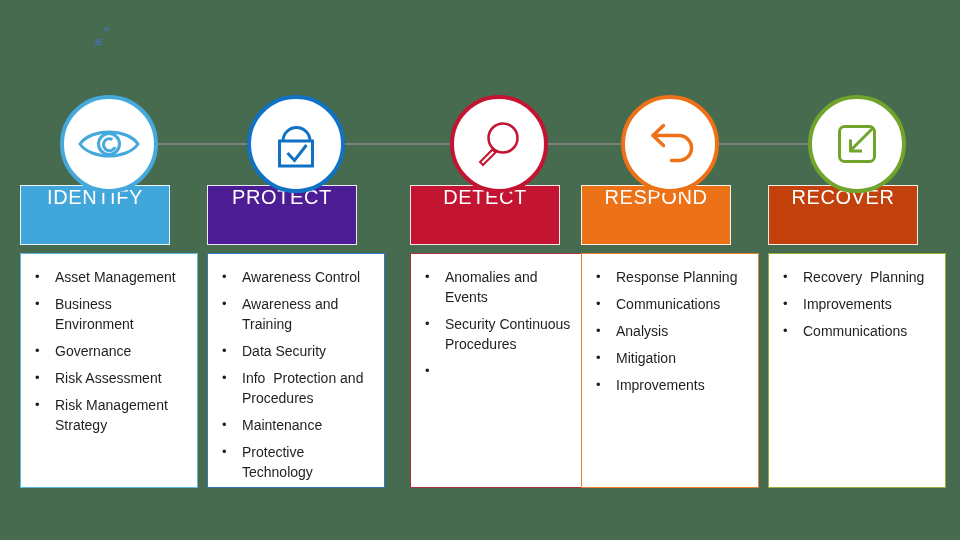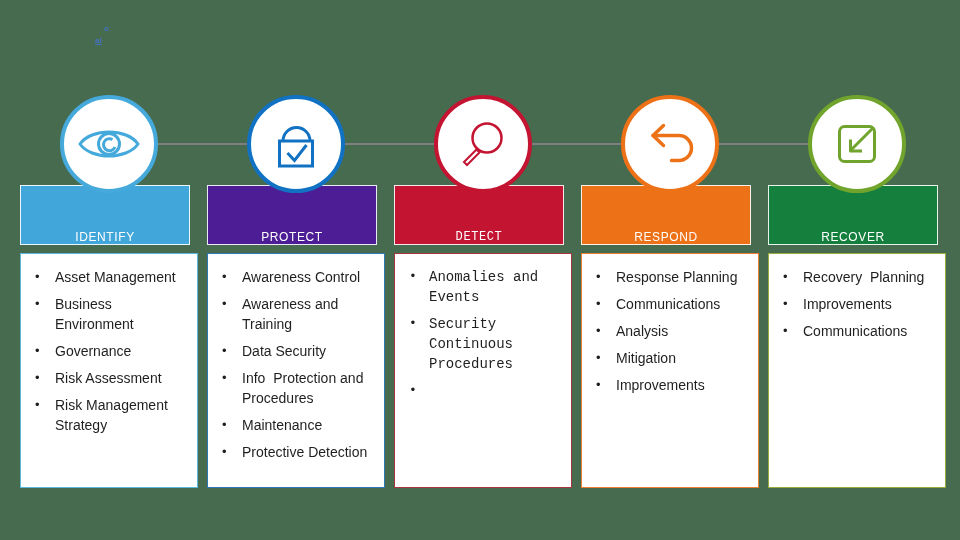--- a/index.html
+++ b/index.html
@@ -9,26 +9,26 @@
     font-family:"Liberation Sans", sans-serif;
   }
   .speck{ position:absolute; color:#4472C4; font-size:8px; font-weight:bold; z-index:5;}
   .speck1{ left:104px; top:24px; }
   .speck2{ left:95px; top:36px;text-decoration:underline; }
 
   .connector{ position:absolute; left:109px; top:143px; width:748px; height:2px;
     background:#7F7F7F; z-index:1; }
 
   .column{ position:absolute; top:0; width:178px; height:540px; }
-  .col0{ left:20px; } .col1{ left:207px; } .col2{ left:394px;font-family:Liberation Mono, monospace; } .col3{ left:581px; } .col4{ left:768px; }
+  .col0{ left:20px; } .col1{ left:207px; } .col2{ left:410px; } .col3{ left:581px; } .col4{ left:768px; }
 
   .bar{
-    position:absolute; top:185px; left:0; width:170px; height:60px;
-    display:flex; align-items:flex-end; justify-content:center;
-    color:#FFFFFF; font-size:12px; letter-spacing:.6px;
+    position:absolute; top:185px; left:0; width:150px; height:60px;
+    display:flex; align-items:flex-start; justify-content:center;
+    color:#FFFFFF; font-size:20px; letter-spacing:.6px;
     border:1px solid rgba(255,255,255,.9); box-sizing:border-box; z-index:2;
   }
   .card{
     position:absolute; top:253px; left:0; width:178px; height:235px;
     background:#FFFFFF; box-sizing:border-box; border:1px solid #888;
     padding:13px 6px 0 6px; z-index:2;
   }
   ul.items{ list-style:none; margin:0; padding:0; }
   ul.items li{ display:flex; margin-bottom:7px; font-size:14px; line-height:20px; color:#1F1F1F; }
   .dot{ width:10px; margin-left:8px; margin-right:10px; flex:none; font-size:13px; }
@@ -39,21 +39,21 @@
     border-radius:50%; background:#FFFFFF; border:4px solid #000; z-index:3;
     display:flex; align-items:center; justify-content:center;
   }
   .circle svg{ display:block; }
 
   
   .c0 .bar{ background:#41A6DA; } .c0 .card{ border-color:#5BB8DC; } .c0 .circle{ border-color:#45A9DB; }
   .c1 .bar{ background:#4c1d95; } .c1 .card{ border-color:#2E78B8; } .c1 .circle{ border-color:#1172C4; }
   .c2 .bar{ background:#C31432; } .c2 .card{ border-color:#A8343F; } .c2 .circle{ border-color:#C31432; }
   .c3 .bar{ background:#ED7117; } .c3 .card{ border-color:#ED7D31; } .c3 .circle{ border-color:#ED7117; }
-  .c4 .bar{ background:#15803d; } .c4 .card{ border-color:#9AAB3C; } .c4 .circle{ border-color:#71A42C; }
+  .c4 .bar{ background:#c2410c; } .c4 .card{ border-color:#9AAB3C; } .c4 .circle{ border-color:#71A42C; }
 </style>
 </head>
 <body>
 
 <div class="canvas">
 
   <span class="speck speck1">o</span>
   <span class="speck speck2">al</span>
 
   <div class="connector"></div>
@@ -116,21 +116,21 @@
         <li>
             <span class="dot">•</span>
             <span class="txt">Info  Protection and Procedures</span>
           </li>
         <li>
             <span class="dot">•</span>
             <span class="txt">Maintenance</span>
           </li>
         <li>
             <span class="dot">•</span>
-            <span class="txt">Protective Detection</span>
+            <span class="txt">Protective Technology</span>
           </li>
       </ul>
     </div>
     <div class="circle">
       <svg width="60" height="60" viewBox="0 0 60 60" fill="none" stroke="#1172C4" stroke-width="3">
         <path d="M17 27 A13.5 13.5 0 0 1 44 27"></path>
         <rect x="13.5" y="27" width="33" height="25"></rect>
         <polyline points="21.5,39 28.5,46.5 40.5,31"></polyline>
       </svg>
     </div>

